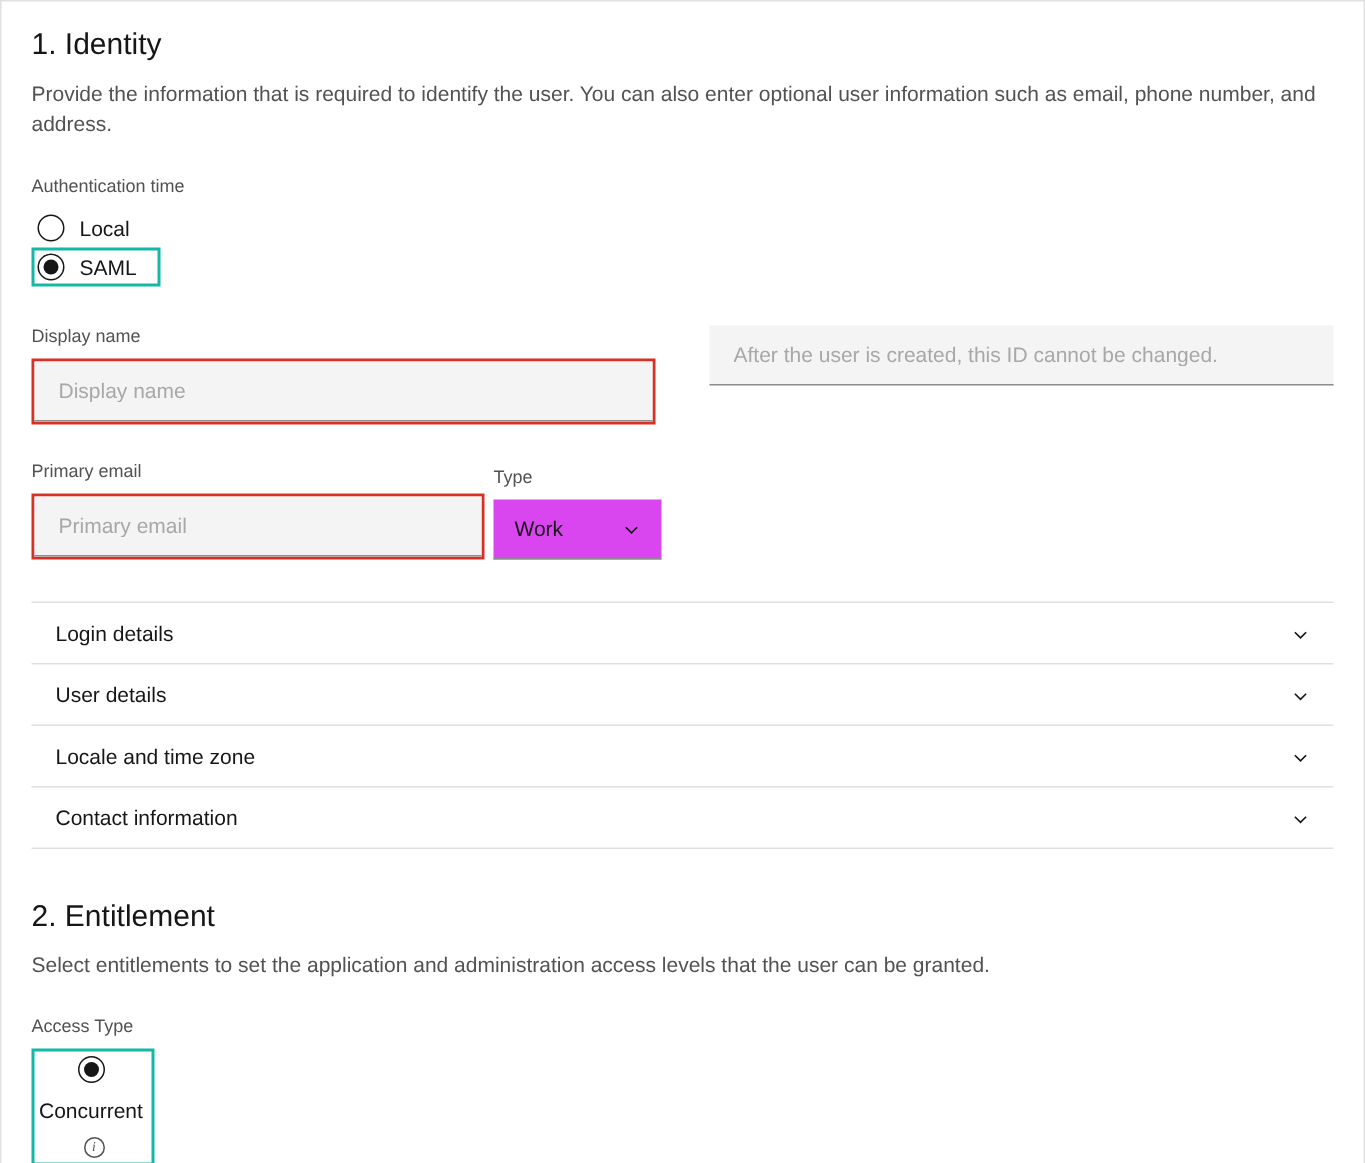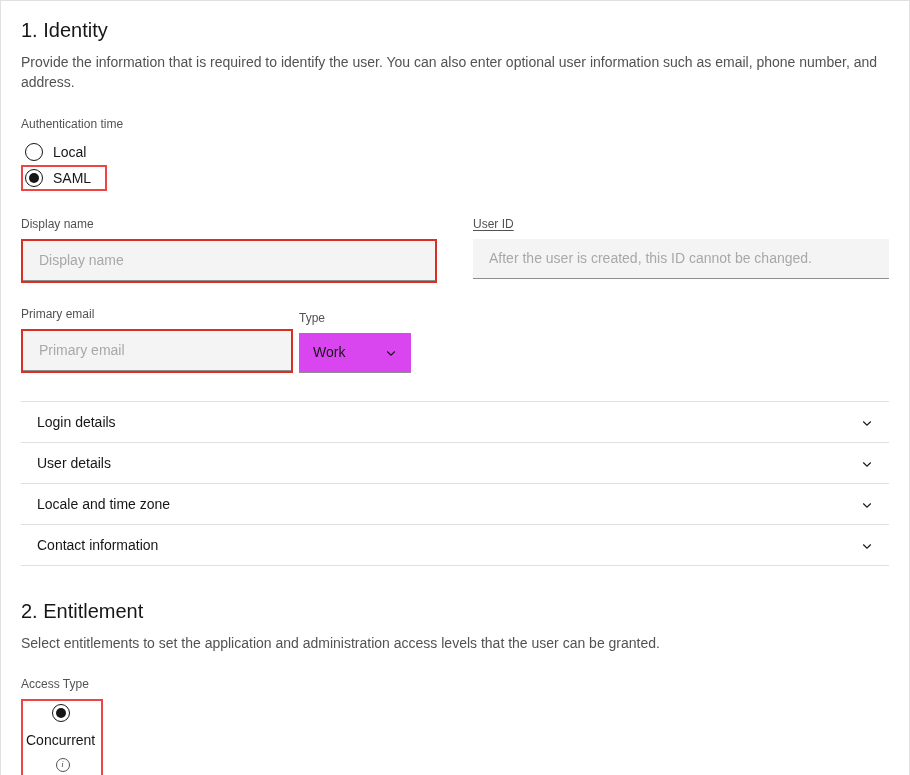--- a/index.html
+++ b/index.html
@@ -50,21 +50,21 @@
     .radio.selected::after {
       content: "";
       position: absolute;
       top: 3px; left: 3px;
       width: 10px; height: 10px;
       background: #161616;
       border-radius: 50%;
     }
     .radio-label { font-size: 14px; color: #161616; }
     .hl {
-      border: 2px solid #ef4444;
+      border: 2px solid #14b8a6;
       padding: 2px 14px 2px 2px;
       display: inline-flex;
       align-items: center;
     }
     .hl-input { border: 2px solid #d93025; }
     .two-col {
       display: flex;
       gap: 36px;
       margin-bottom: 24px;
     }
@@ -76,21 +76,21 @@
       background: #f4f4f4;
       border: none;
       border-bottom: 1px solid #8d8d8d;
       padding: 0 16px;
       font-size: 14px;
       color: #161616;
       outline: none;
     }
     .text-input::placeholder { color: #a8a8a8; }
     .email-row { display: flex; gap: 0; align-items: flex-end; }
-    .email-col { width: 272px; }
+    .email-col { width: 302px; }
     .type-col { width: 112px; margin-left: 6px; }
     .select-wrap {
       height: 40px;
       background: #d946ef;
       border-bottom: 1px solid #8d8d8d;
       display: flex;
       align-items: center;
       justify-content: space-between;
       padding: 0 14px;
       font-size: 14px;
@@ -157,21 +157,20 @@
   </div>
 
   <div class="two-col">
     <div>
       <span class="field-label">Display name</span>
       <div class="hl-input">
         <input class="text-input" type="text" placeholder="Display name" style="">
       </div>
     </div>
     <div>
-      <span class="field-label" style="text-decoration: underline; text-underline-offset:2px;">User ID</span>
       <input class="text-input" type="text" placeholder="After the user is created, this ID cannot be changed." style="">
     </div>
   </div>
 
   <div class="left-half">
     <div class="email-row">
       <div class="email-col">
         <span class="field-label">Primary email</span>
         <div class="hl-input">
           <input class="text-input" type="text" placeholder="Primary email" style="">

